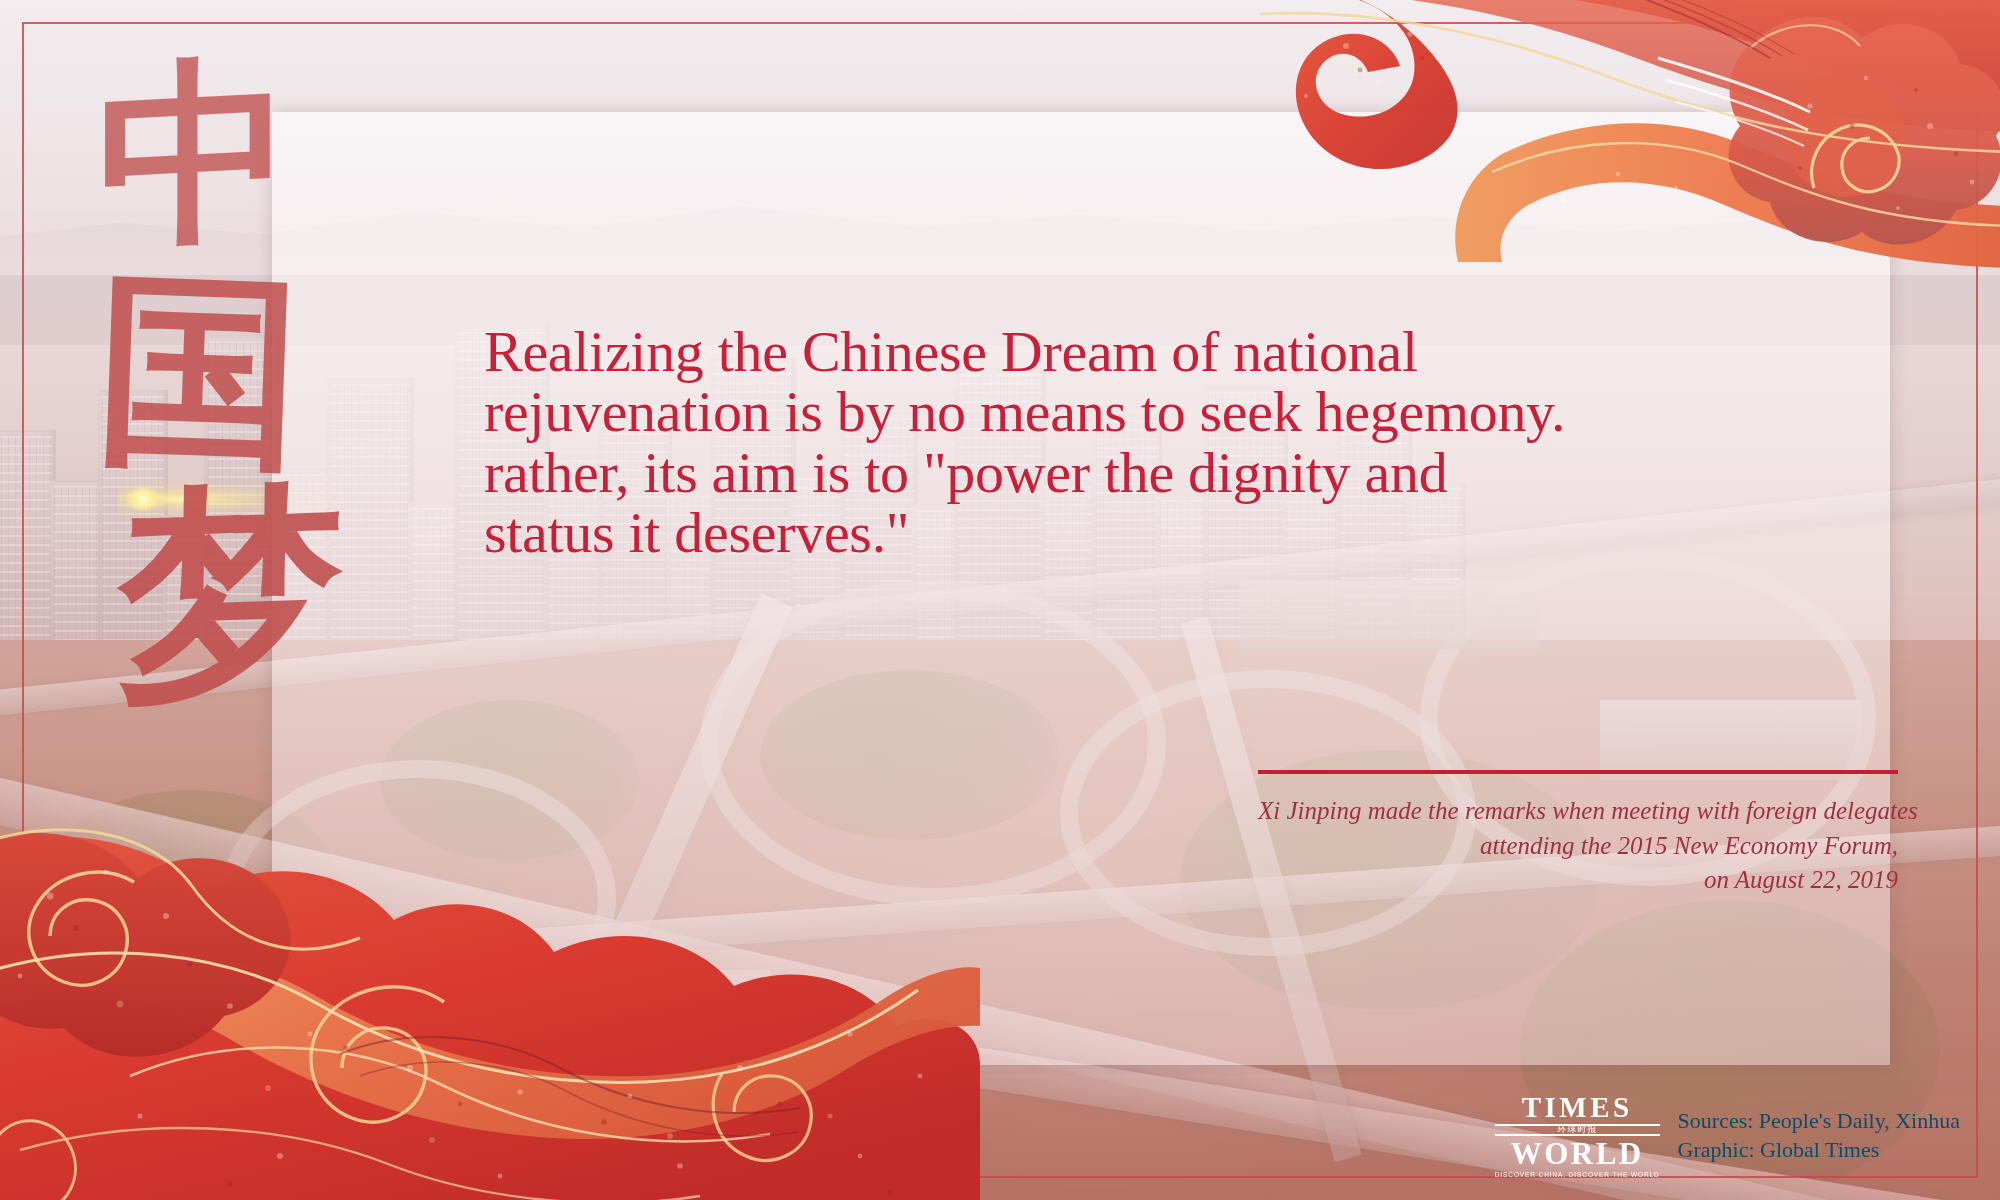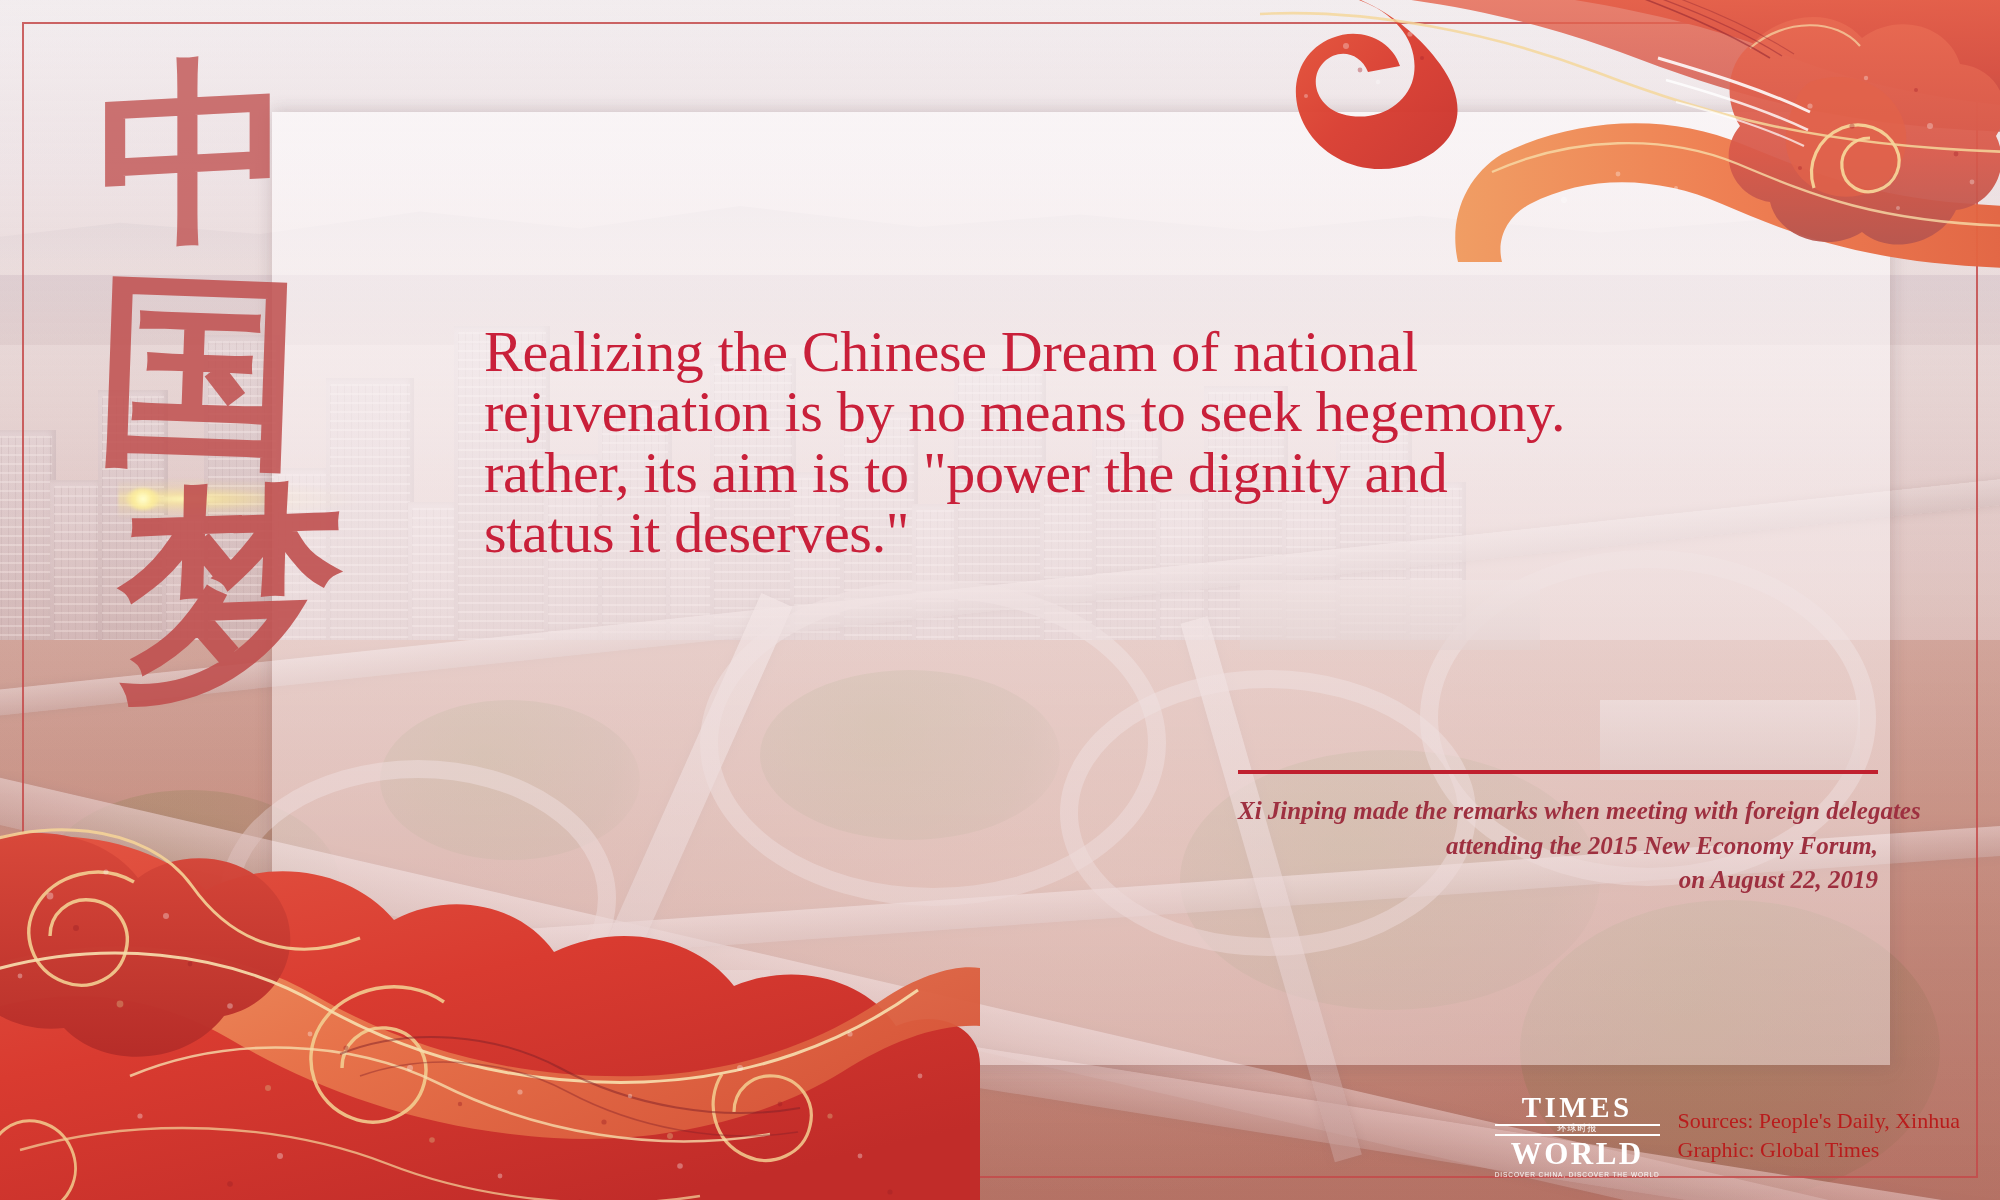--- a/index.html
+++ b/index.html
@@ -212,25 +212,24 @@
     font-size: 58px;
     line-height: 1.04;
     letter-spacing: -0.3px;
     text-rendering: optimizeLegibility;
   }
   .quote .ql { display: block; white-space: nowrap; }
 
   
   .attr-wrap {
     position: absolute;
-    right: 122px;
+    right: 102px;
     top: 770px;
     width: 640px;
     text-align: right;
-    font-weight: bold;
   }
   .attr-rule {
     width: 100%;
     height: 4px;
     background: #c0202f;
     margin-bottom: 20px;
   }
   .attr-line {
     display: block;
     color: #9e3040;
@@ -283,36 +282,36 @@
   }
   .gt-mid::before { top: 0; }
   .gt-mid::after  { bottom: 0; }
   .gt-cn {
     position: relative;
     z-index: 2;
     font-size: 9px;
     letter-spacing: 1px;
     background: transparent;
     padding: 0 4px;
-    font-family: Liberation Mono, monospace;
+    font-family: Liberation Sans, sans-serif;
   }
   .gt-bot {
     font-size: 31px;
     font-weight: 700;
     letter-spacing: 2.5px;
   }
   .gt-tag {
     font-size: 6.5px;
     letter-spacing: 0.9px;
     margin-top: 3px;
     font-family: "Liberation Sans", sans-serif;
     opacity: 0.95;
   }
   .credits {
-    color: #b91c1c;
+    color: #0c4a6e;
     font-family: "Liberation Serif", serif;
     font-size: 22px;
     line-height: 1.34;
     white-space: nowrap;
   }
   .credits span { display: block; }
 </style>
 </head>
 <body>
 

